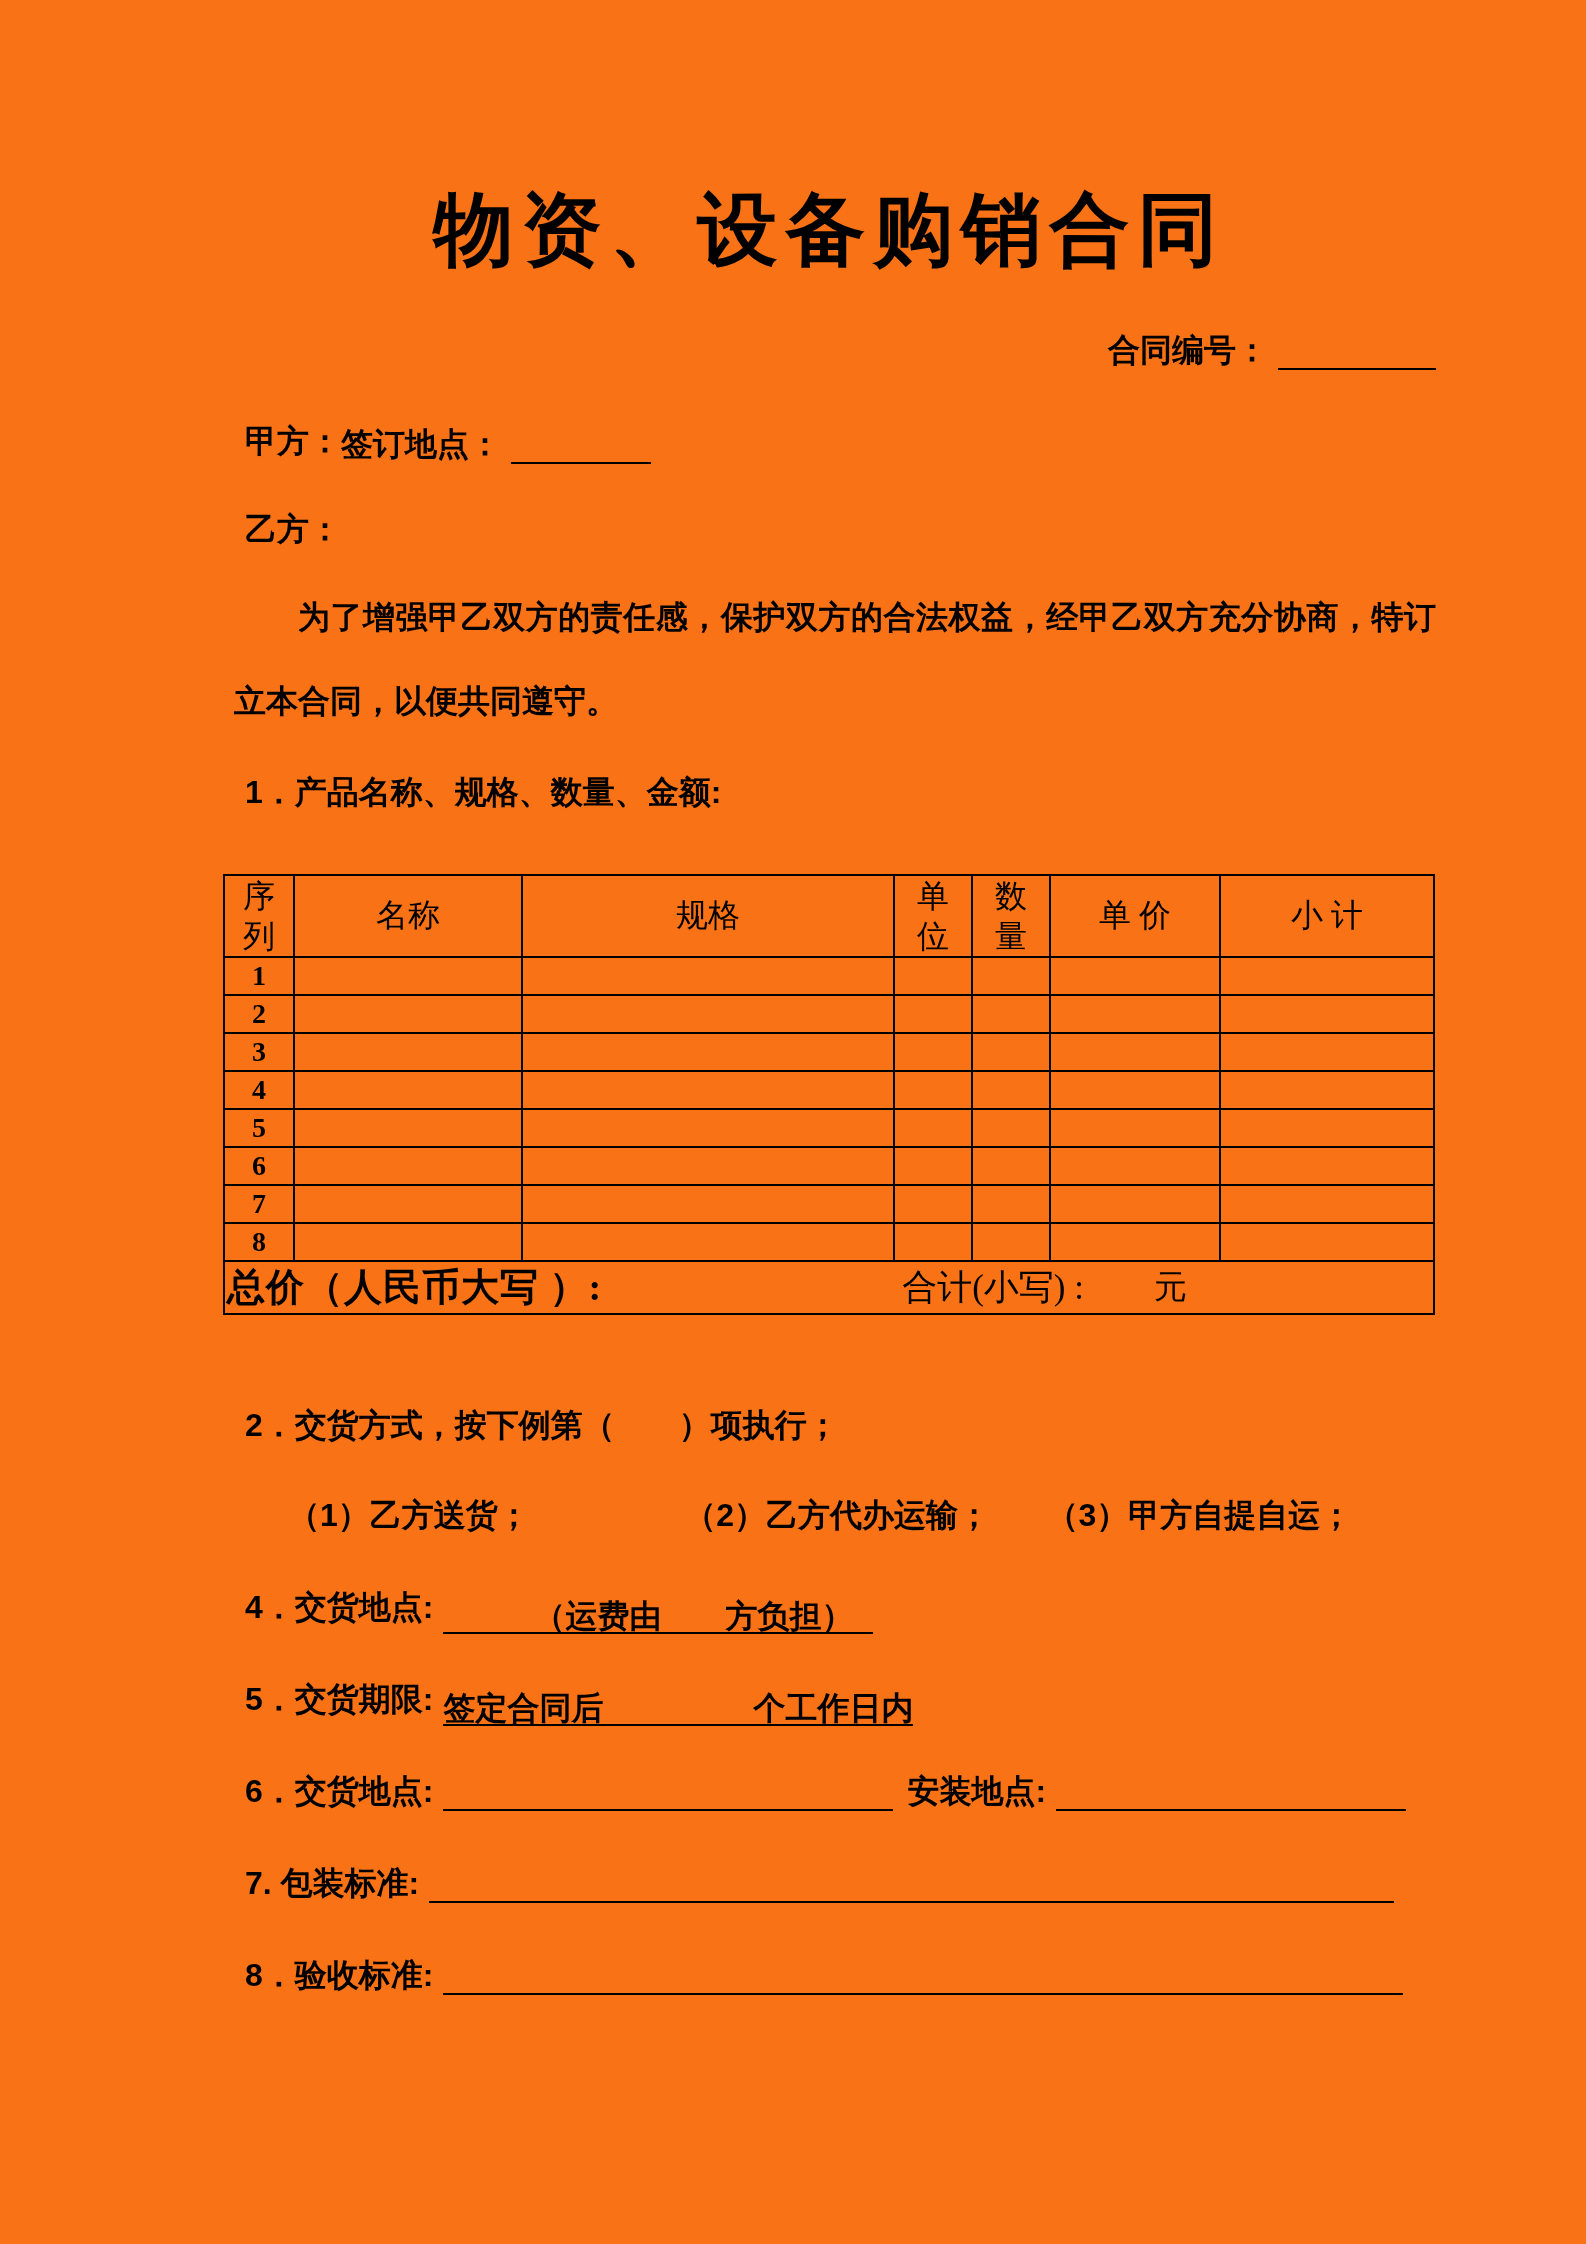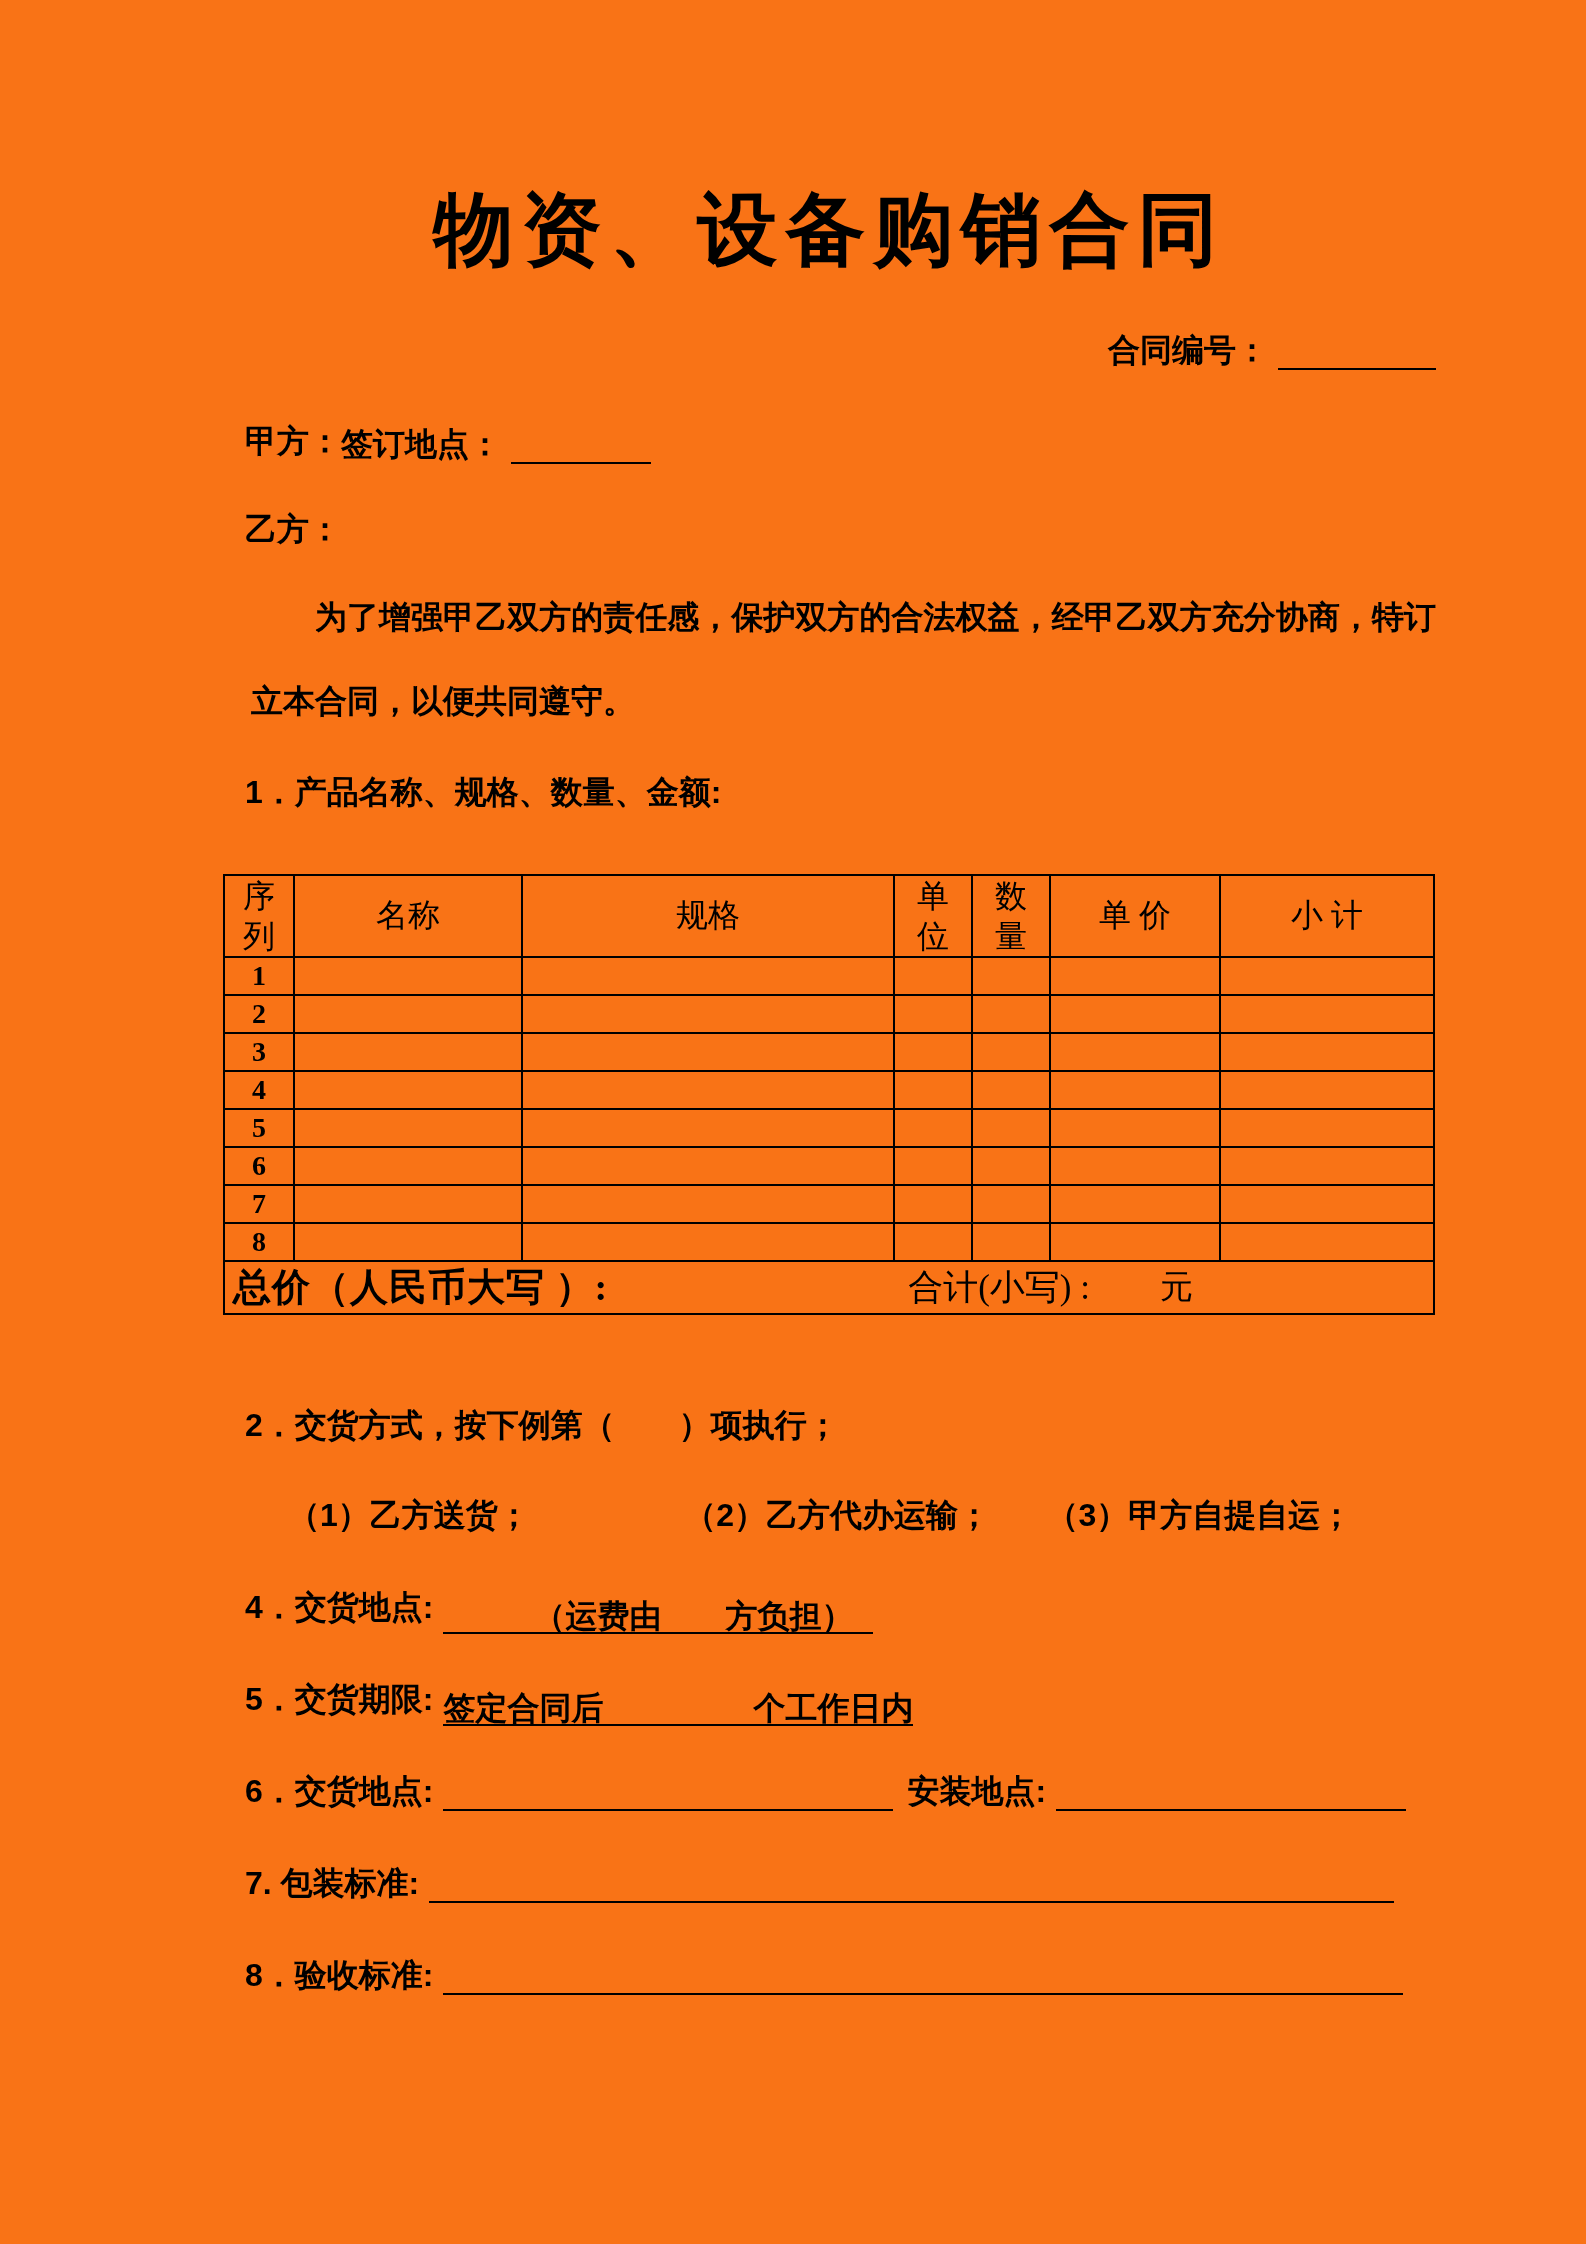--- a/index.html
+++ b/index.html
@@ -37,21 +37,21 @@
   .w158 { width:158px; }
   .w140 { width:140px; }
   .w450 { width:450px; }
   .w350 { width:350px; }
   .w965 { width:965px; }
   .w960 { width:960px; }
   .gap20  { display:inline-block; width:20px; }
   .gap90  { display:inline-block; width:90px; }
   .gap150 { display:inline-block; width:150px; }
   .intro {
-    margin-left:28px;
+    margin-left:11px;
     margin-top:28px;
     font-size:32px;
     font-weight:bold;
     line-height:84px;
     text-indent:2em;
     text-align:justify;
   }
   .sec-heading { margin-left:22px; margin-top:32px; line-height:1.1; }
 
   .items-table {
@@ -81,21 +81,21 @@
     font-family:"Liberation Serif", serif;
     font-weight:bold;
     font-size:28px;
     text-align:center;
     vertical-align:middle;
   }
   .total-row td { height:70px; }
   .total-flex {
     display:flex;
     align-items:center;
-    padding-left:8px;
+    padding-left:2px;
     font-family:"Liberation Serif", serif;
   }
   .total-label { font-size:38px; font-weight:bold; letter-spacing:1px; }
   .subtotal-label { font-size:35px; font-weight:normal; margin-left:300px; }
   .unit-label { font-size:33px; font-weight:normal; margin-left:70px; }
 
   .clause { margin-left:22px; margin-top:42px; line-height:45px; white-space:nowrap; }
   .first-clause { margin-top:88px; }
   .options-row { margin-left:65px; margin-top:40px; }
   .opt1 { margin-right:150px;text-align:center; }

